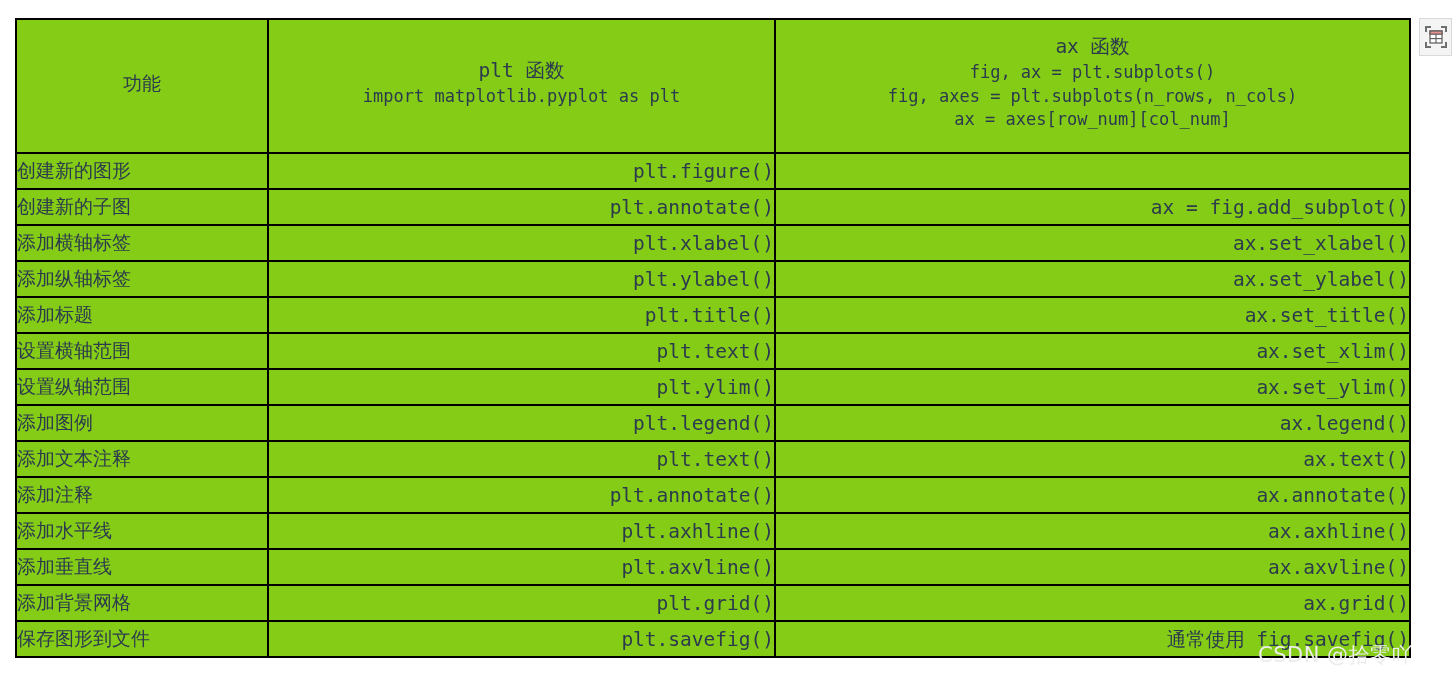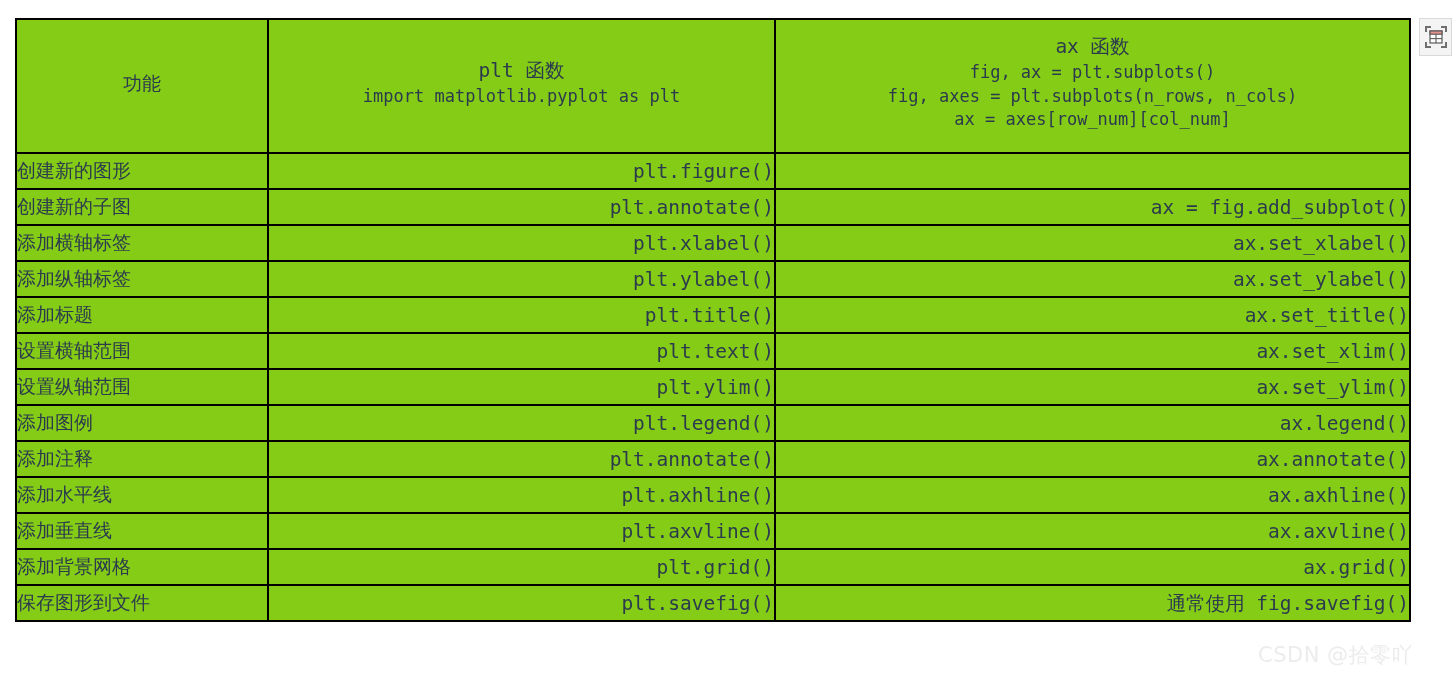--- a/index.html
+++ b/index.html
@@ -197,20 +197,25 @@
           <td class="cell-cn">设置纵轴范围</td>
           <td class="cell-code">plt.ylim()</td>
           <td class="cell-code">ax.set_ylim()</td>
         </tr>
         <tr>
           <td class="cell-cn">添加图例</td>
           <td class="cell-code">plt.legend()</td>
           <td class="cell-code">ax.legend()</td>
         </tr>
         <tr>
+          <td class="cell-cn">添加文本注释</td>
+          <td class="cell-code">plt.text()</td>
+          <td class="cell-code">ax.text()</td>
+        </tr>
+        <tr>
           <td class="cell-cn">添加注释</td>
           <td class="cell-code">plt.annotate()</td>
           <td class="cell-code">ax.annotate()</td>
         </tr>
         <tr>
           <td class="cell-cn">添加水平线</td>
           <td class="cell-code">plt.axhline()</td>
           <td class="cell-code">ax.axhline()</td>
         </tr>
         <tr>

